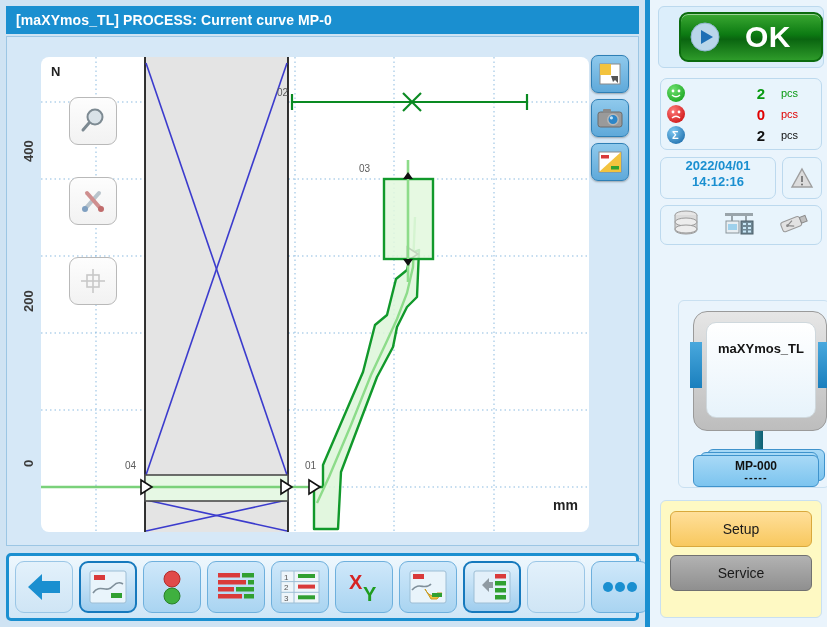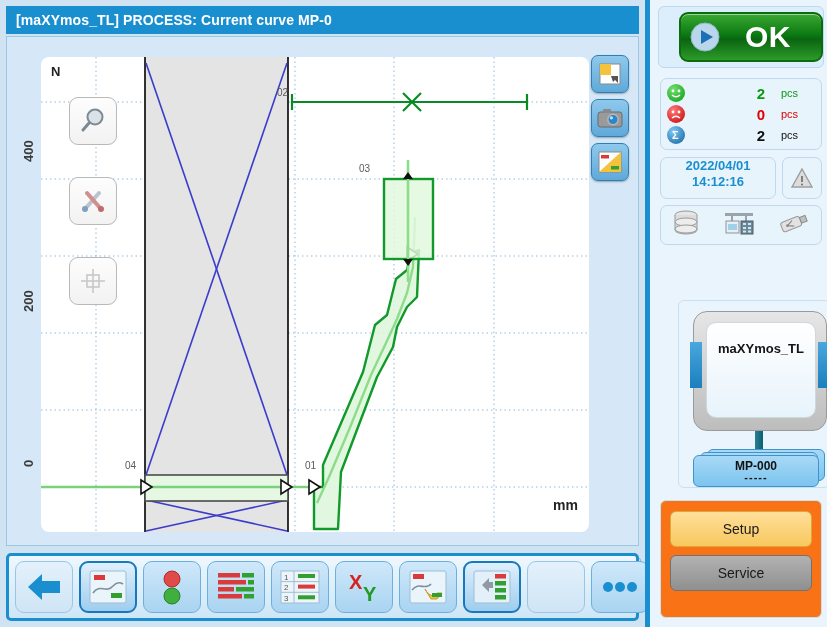--- a/index.html
+++ b/index.html
@@ -165,21 +165,21 @@
     position:absolute; width:118px; height:32px;
     background:linear-gradient(#a8d9f6,#7cc4ef);
     border:1px solid #3f93cc; border-radius:6px;
   }
   #mp-front { left:0; top:6px; width:126px; height:32px;
     display:flex; flex-direction:column; align-items:center; justify-content:center;}
   #mp-front .t { font-size:12px; font-weight:bold; color:#111; line-height:12px;}
   #mp-front .d { font-size:11px; font-weight:bold; color:#111; letter-spacing:1px; line-height:11px;}
 
   #btm-box { position:absolute; left:10px; top:500px; width:162px; height:118px;
-    background:#f97316; border:1px solid #c9e0f1; border-radius:6px;
+    background:#fef9c3; border:1px solid #c9e0f1; border-radius:6px;
     display:flex; flex-direction:column; align-items:center; gap:8px; padding-top:10px;}
   .pbtn { width:142px; height:36px; border-radius:6px;
     display:flex;align-items:center;justify-content:center;
     font-size:14px; color:#1a1a1a; }
   #setup-btn { background:linear-gradient(#ffdf9a,#f8c85e); border:1px solid #d9a93c; }
   #service-btn { background:linear-gradient(#b2b2b2,#8f8f8f); border:1px solid #717171; }
 </style>
 </head>
 <body>
 

